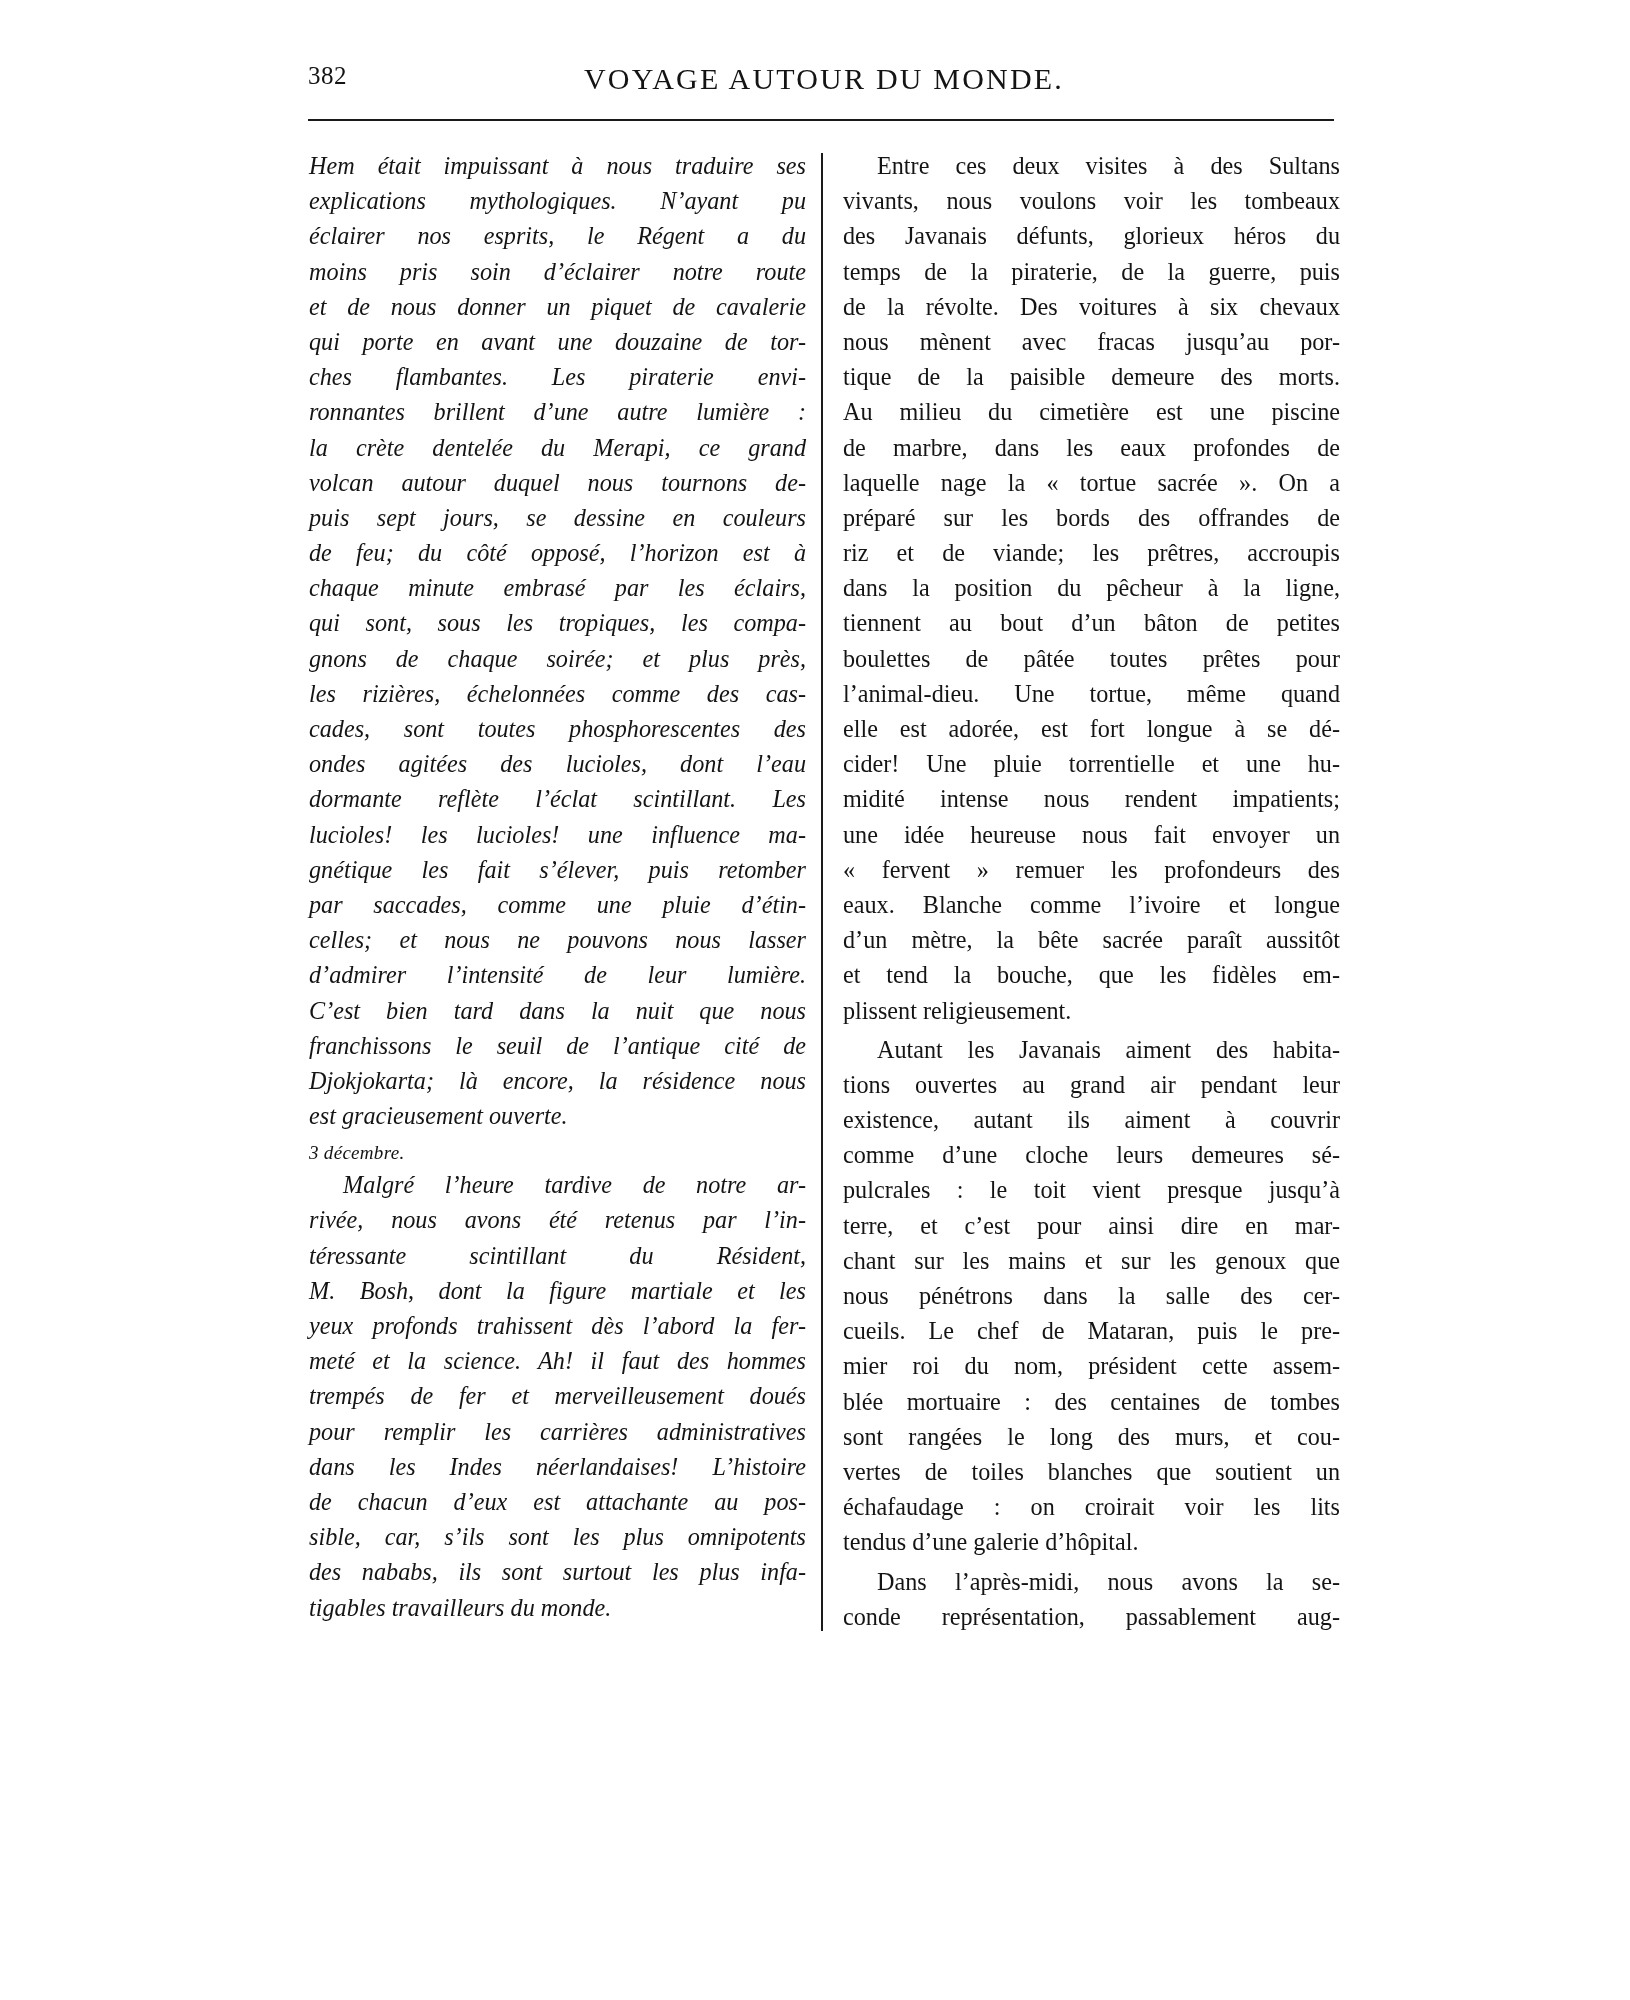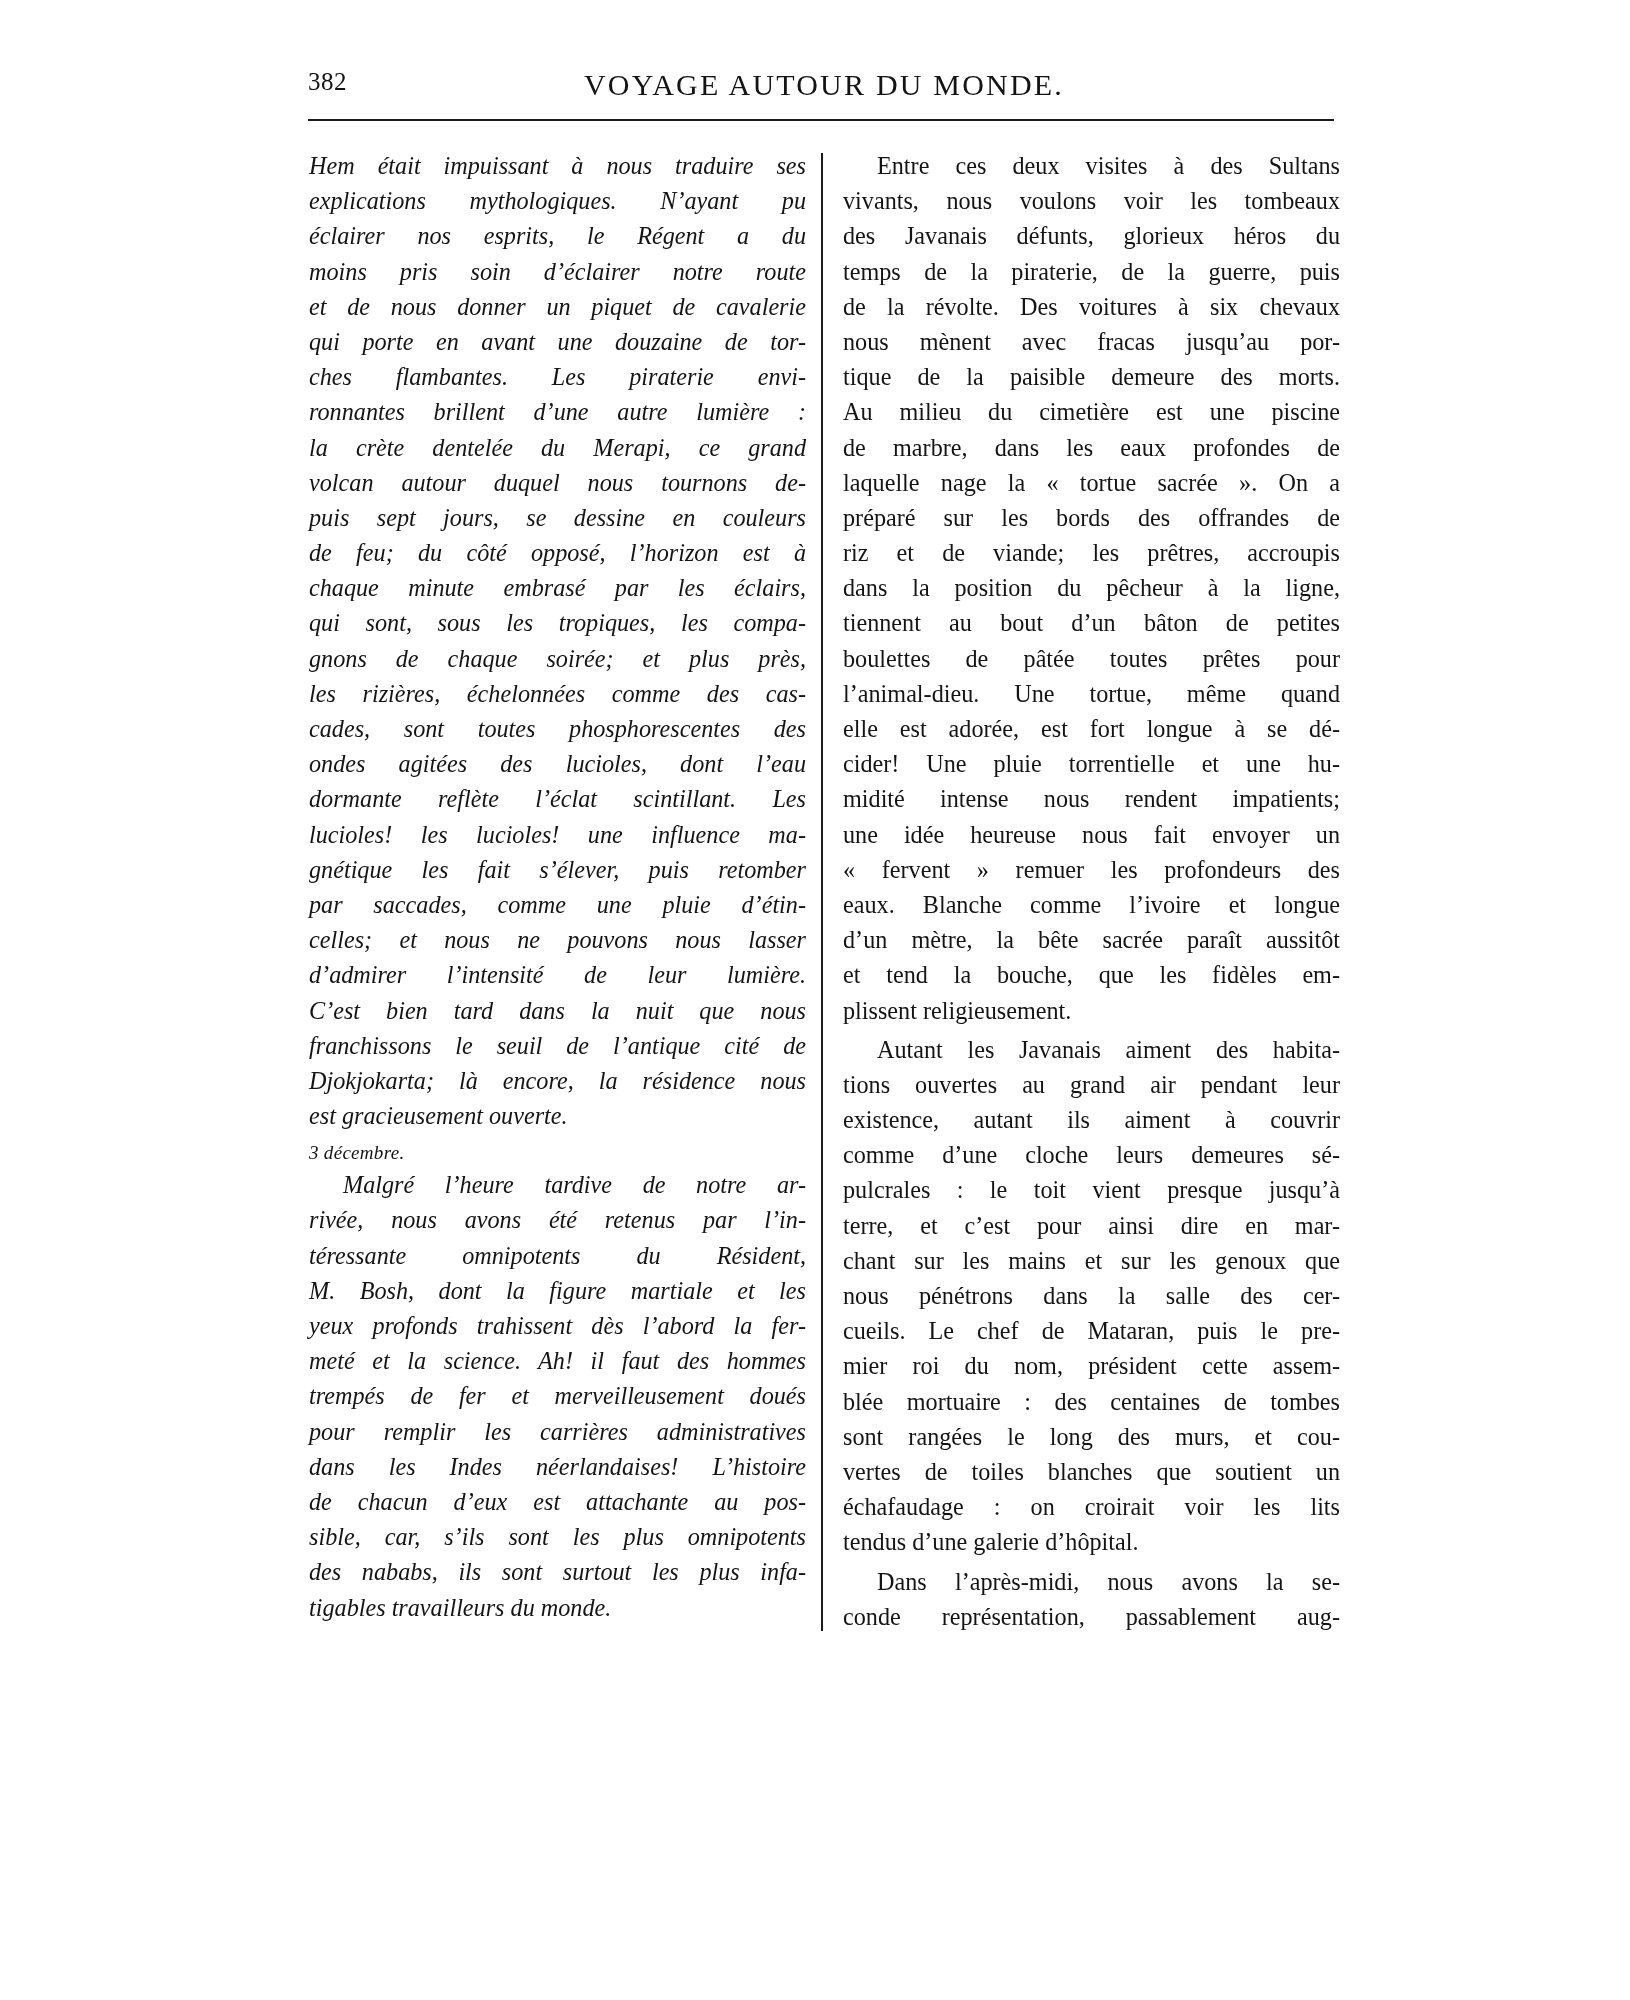--- a/index.html
+++ b/index.html
@@ -15,21 +15,21 @@
       color: #141414;
       font-family: "Liberation Serif", "DejaVu Serif", serif;
     }
     .page {
       position: absolute;
       left: 0; top: 0;
       width: 1630px; height: 2000px;
     }
     .running-head {
       position: absolute;
-      top: 68px;
+      top: 62px;
       left: 308px;
       width: 1024px;
       height: 40px;
     }
     .page-number {
       position: absolute;
       left: 0;
       top: 0;
       font-size: 25px;
       letter-spacing: 0.5px;
@@ -135,21 +135,21 @@
         <span class="line">d’admirer l’intensité de leur lumière.</span>
         <span class="line">C’est bien tard dans la nuit que nous</span>
         <span class="line">franchissons le seuil de l’antique cité de</span>
         <span class="line">Djokjokarta; là encore, la résidence nous</span>
         <span class="line last">est gracieusement ouverte.</span>
       </div>
     <span class="date-line">3 décembre.</span>
     <div id="lp2">
         <span class="line indent">Malgré l’heure tardive de notre ar-</span>
         <span class="line">rivée, nous avons été retenus par l’in-</span>
-        <span class="line">téressante omnipotents du Résident,</span>
+        <span class="line">téressante scintillant du Résident,</span>
         <span class="line">M. Bosh, dont la figure martiale et les</span>
         <span class="line">yeux profonds trahissent dès l’abord la fer-</span>
         <span class="line">meté et la science. Ah! il faut des hommes</span>
         <span class="line">trempés de fer et merveilleusement doués</span>
         <span class="line">pour remplir les carrières administratives</span>
         <span class="line">dans les Indes néerlandaises! L’histoire</span>
         <span class="line">de chacun d’eux est attachante au pos-</span>
         <span class="line">sible, car, s’ils sont les plus omnipotents</span>
         <span class="line">des nababs, ils sont surtout les plus infa-</span>
         <span class="line last">tigables travailleurs du monde.</span>

